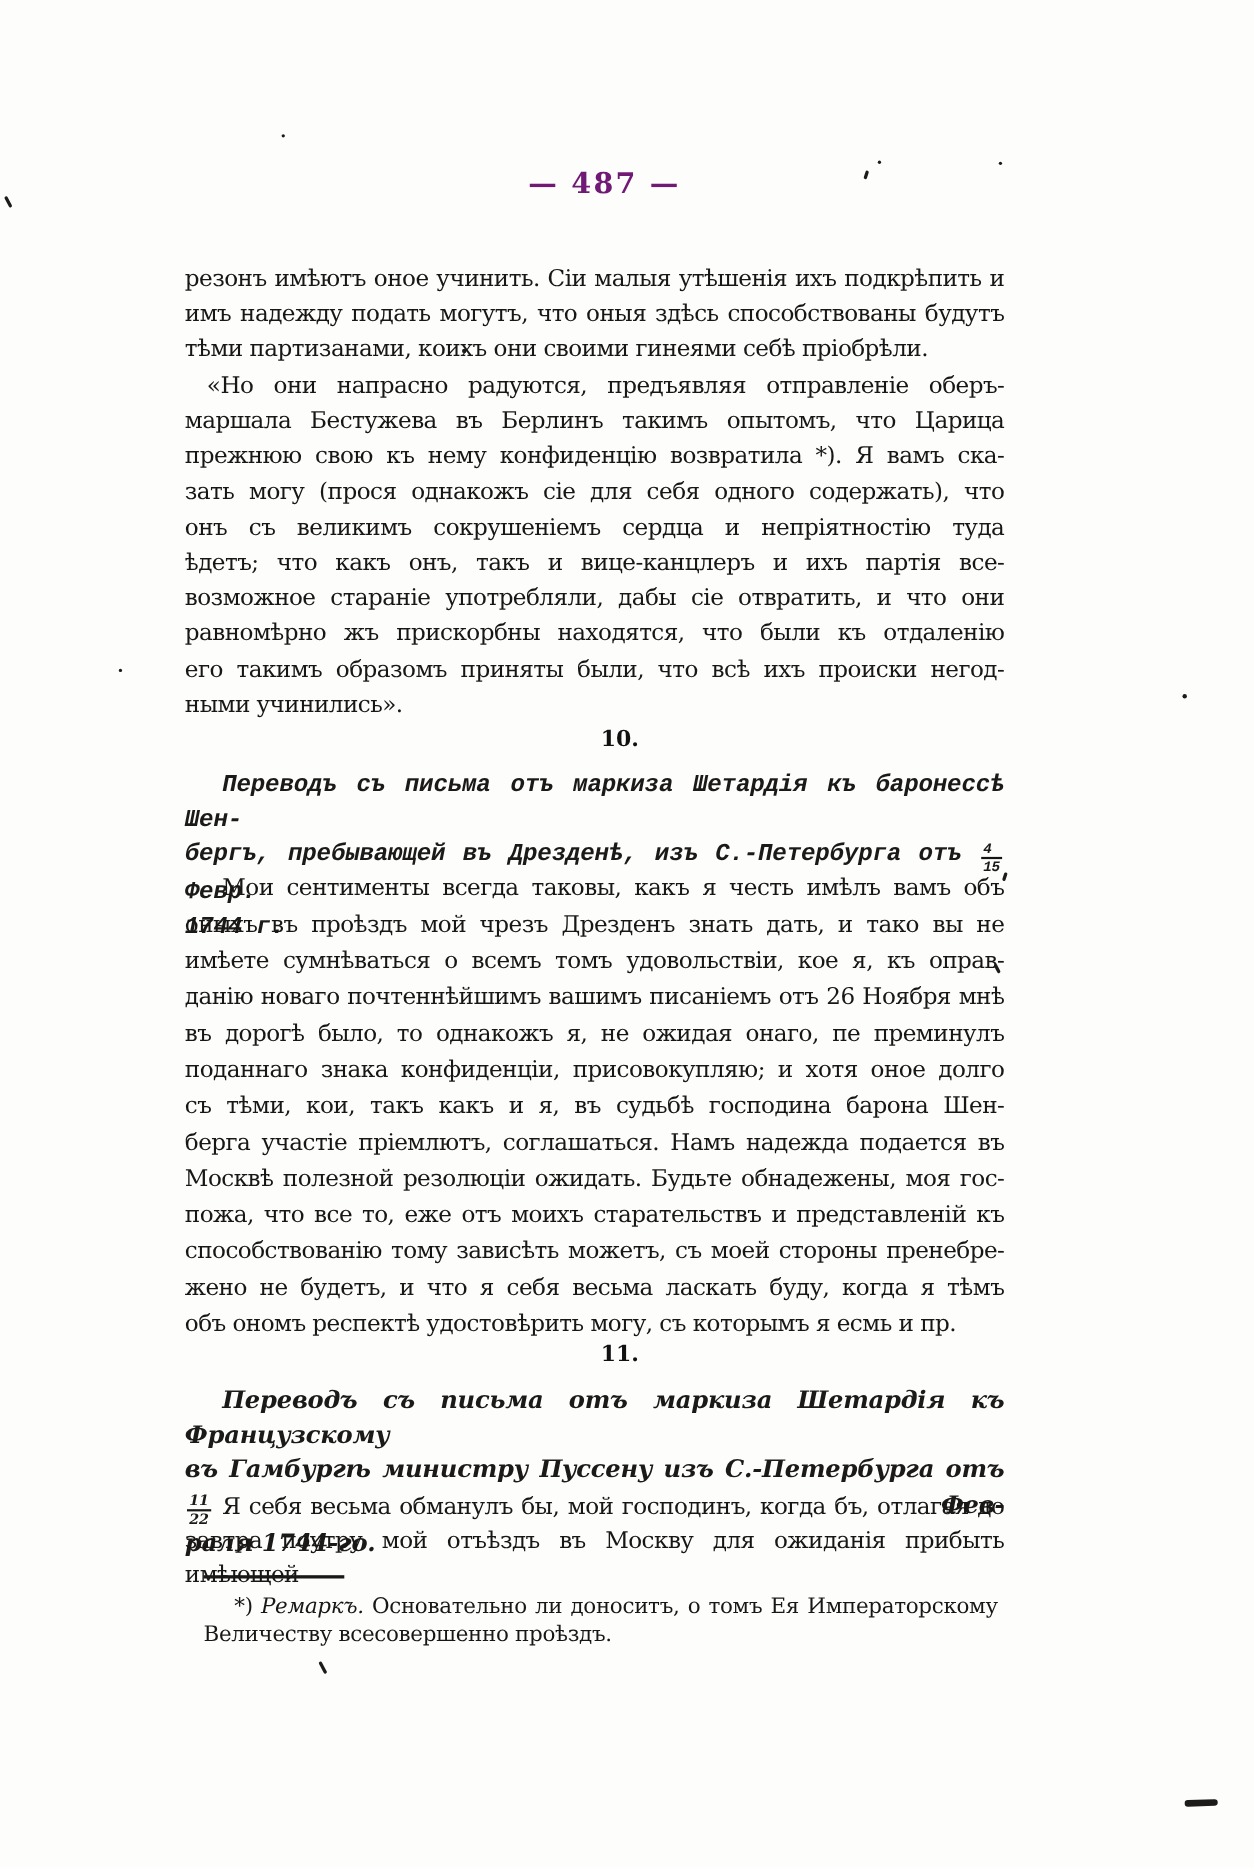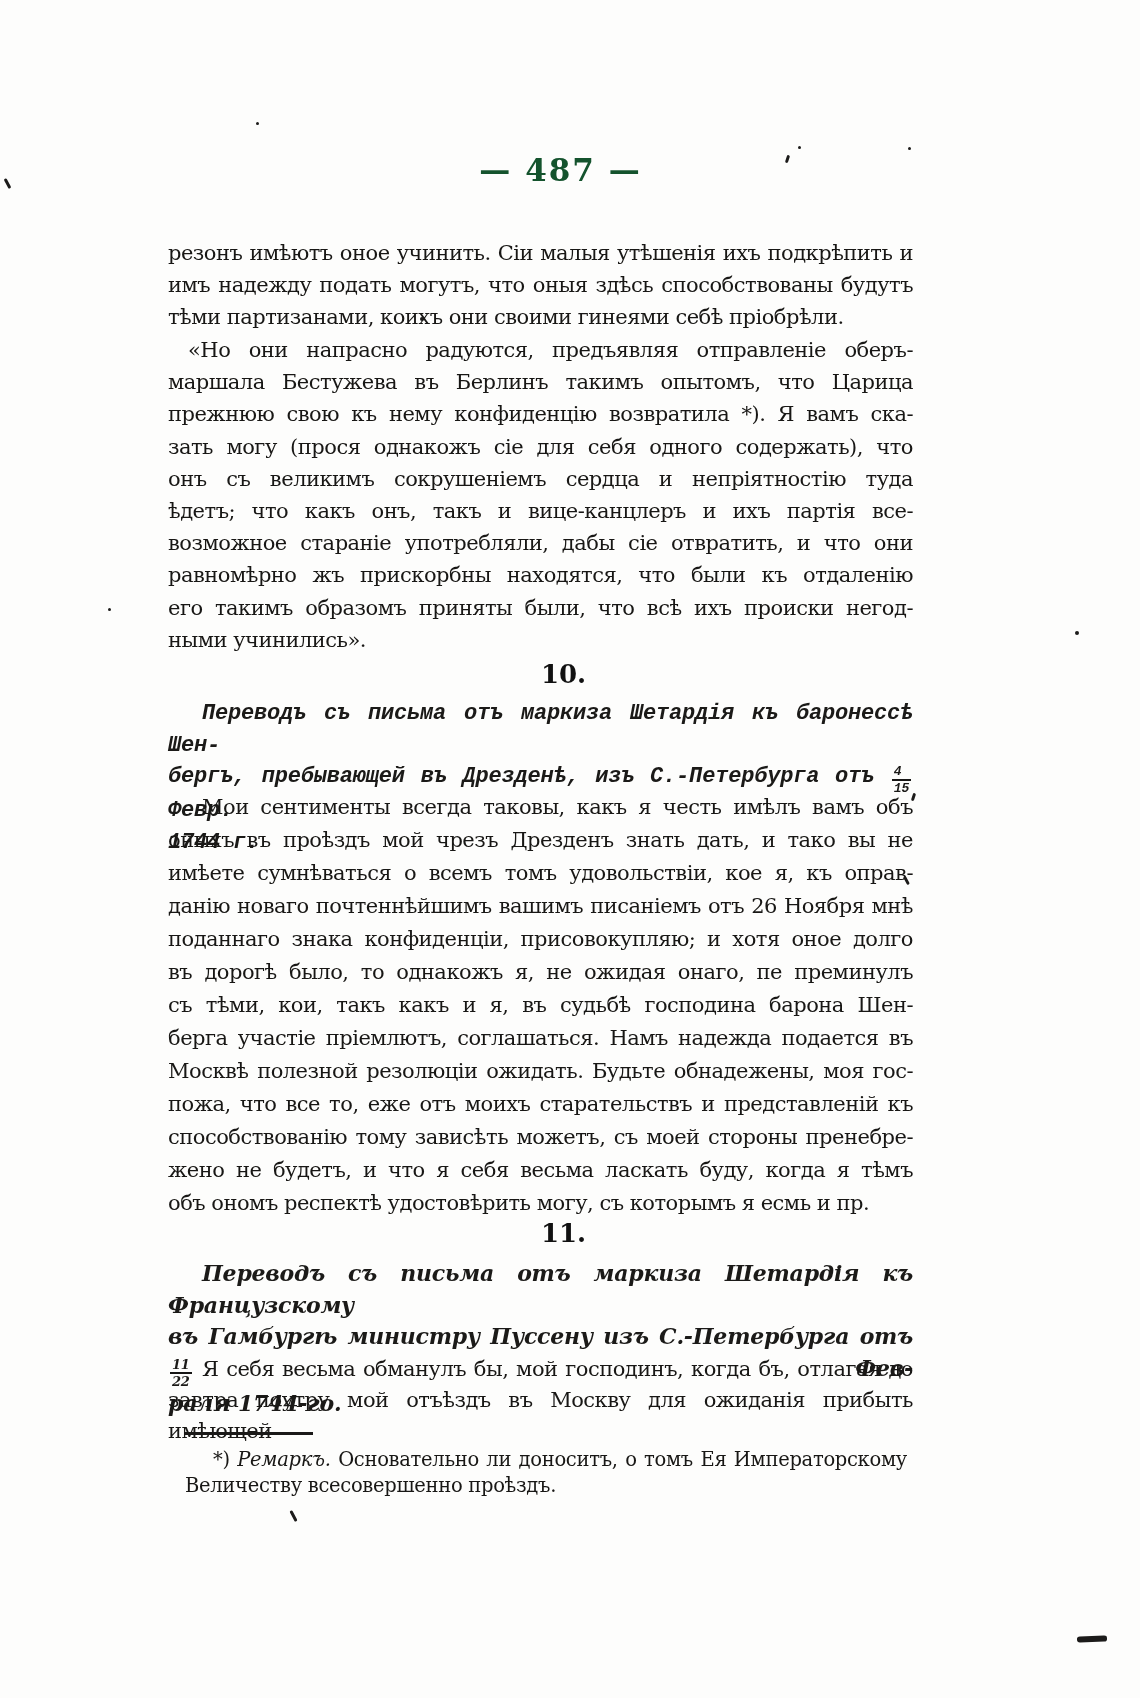--- a/index.html
+++ b/index.html
@@ -8,44 +8,44 @@
     background:#fdfdfc;
     position:relative;
     overflow:hidden;
     font-family:"DejaVu Serif","Liberation Serif",serif;
     color:#161514;
   }
   .scan-page{position:absolute;inset:0;background:#fdfdfc;}
   
   .col{position:absolute;left:168px;width:745px;}
   .pagenum{
-    position:absolute;left:168px;width:745px;top:152px;
+    position:absolute;left:157px;width:745px;top:152px;
     text-align:center;text-indent:40px;
-    font-weight:700;font-size:31px;letter-spacing:2px;
-    color:#14532d;
+    font-weight:700;font-size:26px;letter-spacing:2px;
+    color:#701a75;
   }
   .ln{
     font-weight:400;
     font-size:21px;
     letter-spacing:-0.5px;
     text-align:justify;
     text-align-last:justify;
     color:#181715;
   }
   .ln.last{text-align-last:left;}
   .indent{text-indent:20px;}
   .indent-lg{text-indent:34px;}
   .para-intro{top:237px;}
   .para-intro .ln{line-height:32px;}
   .para-quote{top:334px;}
   .para-quote .ln{line-height:32.2px;}
   .secnum{
     position:absolute;left:168px;width:745px;
     text-align:center;text-indent:46px;
-    font-weight:700;font-size:26px;color:#111;
+    font-weight:700;font-size:20px;color:#111;
   }
   .secnum-10{top:659px;}
   .secnum-11{top:1218px;}
   .letterhead{font-style:italic;}
   .letterhead .ln{font-style:italic;font-weight:700;font-size:22px;letter-spacing:-0.2px;line-height:31.5px;color:#1b1a18;}
   .head-10{top:698px;font-family:Liberation Mono, monospace;}
   .head-11{top:1258px;}
   .para-10{top:791px;}
   .para-10 .ln{line-height:33px;}
   .para-11{top:1354px;}
@@ -103,22 +103,22 @@
     <div class="ln indent-lg">Переводъ съ письма отъ маркиза Шетардія къ баронессѣ Шен-</div>
     <div class="ln"><span>бергъ, пребывающей въ Дрезденѣ, изъ С.-Петербурга отъ</span> <span class="frac"><span class="num">4</span><span class="bar"></span><span class="den">15</span></span> <span>Февр.</span></div>
     <div class="ln last">1744 г.</div>
   </div>
 
   <div class="col para-10">
     <div class="ln indent-lg">Мои сентименты всегда таковы, какъ я честь имѣлъ вамъ объ</div>
     <div class="ln">оныхъ въ проѣздъ мой чрезъ Дрезденъ знать дать, и тако вы не</div>
     <div class="ln">имѣете сумнѣваться о всемъ томъ удовольствіи, кое я, къ оправ-</div>
     <div class="ln">данію новаго почтеннѣйшимъ вашимъ писаніемъ отъ 26 Ноября мнѣ</div>
+    <div class="ln">въ дорогѣ было, то однакожъ я, не ожидая онаго, пе преминулъ</div>
     <div class="ln">поданнаго знака конфиденціи, присовокупляю; и хотя оное долго</div>
-    <div class="ln">въ дорогѣ было, то однакожъ я, не ожидая онаго, пе преминулъ</div>
     <div class="ln">съ тѣми, кои, такъ какъ и я, въ судьбѣ господина барона Шен-</div>
     <div class="ln">берга участіе пріемлютъ, соглашаться. Намъ надежда подается въ</div>
     <div class="ln">Москвѣ полезной резолюціи ожидать. Будьте обнадежены, моя гос-</div>
     <div class="ln">пожа, что все то, еже отъ моихъ старательствъ и представленій къ</div>
     <div class="ln">способствованію тому зависѣть можетъ, съ моей стороны пренебре-</div>
     <div class="ln">жено не будетъ, и что я себя весьма ласкать буду, когда я тѣмъ</div>
     <div class="ln last">объ ономъ респектѣ удостовѣрить могу, съ которымъ я есмь и пр.</div>
   </div>
 
   <div class="secnum secnum-11">11.</div>

